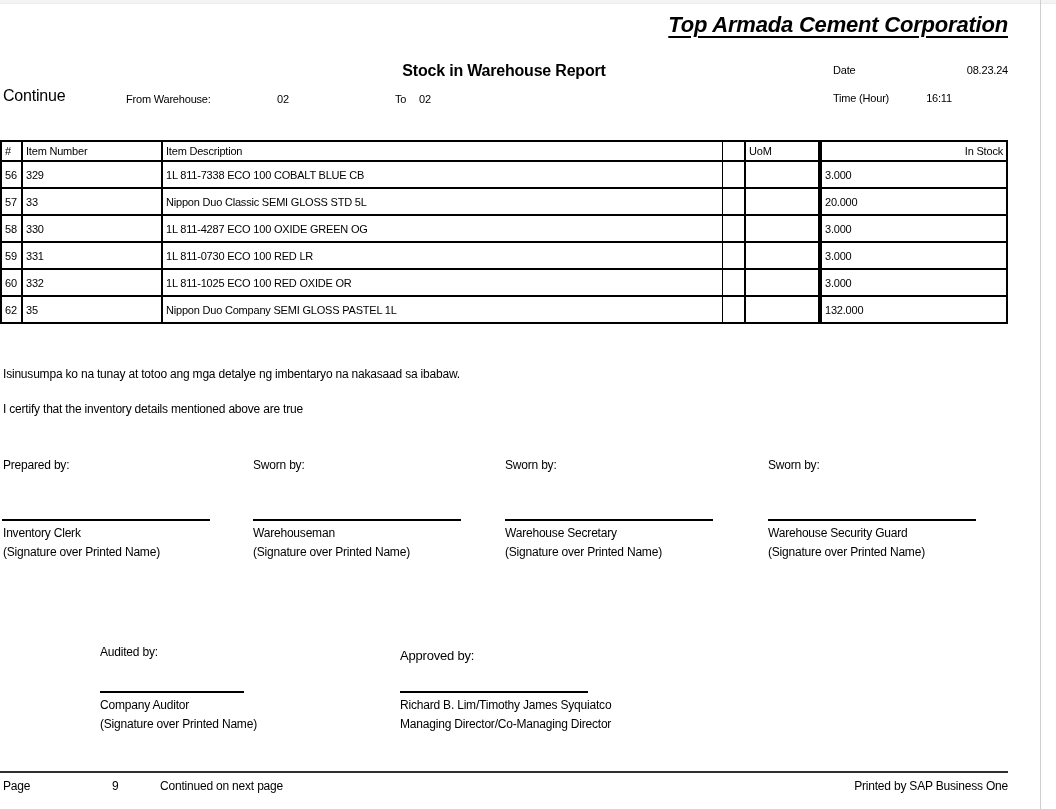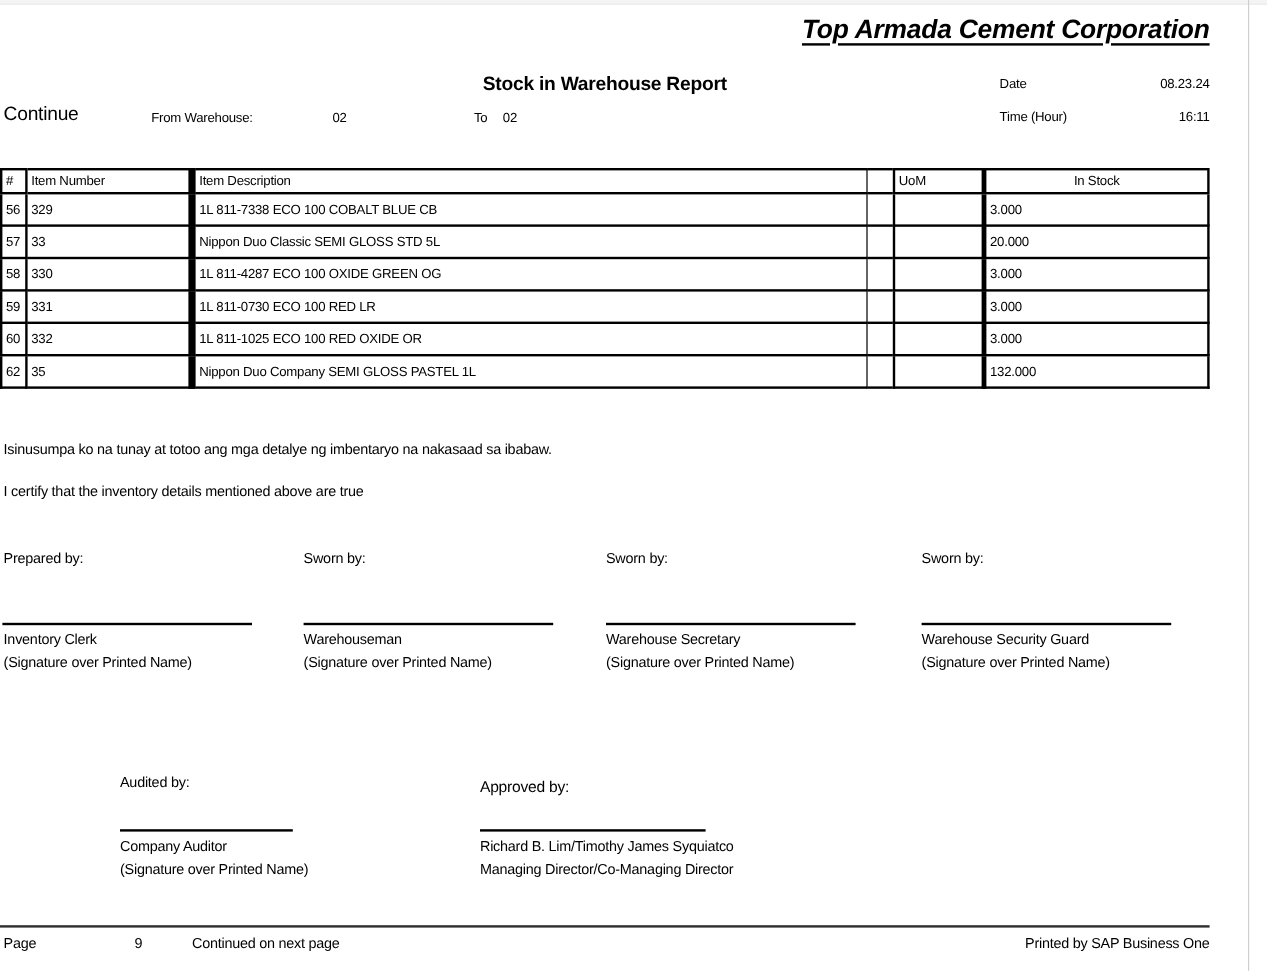--- a/index.html
+++ b/index.html
@@ -15,28 +15,28 @@
   .lbl-11 { font-size:11px; }
   .continue { position:absolute; left:3px; top:87px; font-size:16px; }
   .fw-label { position:absolute; left:126px; top:93px; }
   .fw-value { position:absolute; left:277px; top:93px; }
   .to-label { position:absolute; left:395px; top:93px; }
   .to-value { position:absolute; left:419px; top:93px; }
 
   .date-label { position:absolute; left:833px; top:64px; font-size:11px; }
   .date-value { position:absolute; left:870px; top:64px; width:138px; text-align:right; font-size:11px; }
   .time-label { position:absolute; left:833px; top:92px; font-size:11px; }
-  .time-value { position:absolute; left:870px; top:92px; width:138px; text-align:right; font-size:11px; }
+  .time-value { position:absolute; left:870px; top:92px; width:138px; text-align:center; font-size:11px; }
 
   table.stock { position:absolute; left:0; top:140px; width:1008px; border-collapse:separate; border-spacing:0; table-layout:fixed; font-size:11px; }
   table.stock th, table.stock td { font-weight:normal; text-align:left; padding:0 3px; overflow:hidden; white-space:nowrap; border-bottom:2px solid #000; }
   table.stock th { height:22px; border-top:2px solid #000; }
   table.stock td { height:27px; }
   .c-num   { border-left:2px solid #000; border-right:2px solid #000; }
-  .c-item  { border-right:6px solid #000000; }
+  .c-item  { border-right:2px solid #000000; }
   .c-desc  { border-right:1px solid #000; }
   .c-gap   { border-right:none; }
   .c-uom   { border-left:2px solid #000; border-right:2px solid #000; }
   .c-stock { border-left:2px solid #000; border-right:2px solid #000; text-align:right; padding-right:6px; }
 
   .txt-12 { font-size:12px; }
   .cert-tagalog { position:absolute; left:3px; top:367px; }
   .cert-english { position:absolute; left:3px; top:402px; }
 
   .sig-label { position:absolute; top:458px; font-size:12px; }
@@ -79,21 +79,21 @@
       <col style="width:76px">
       <col style="width:188px">
   </colgroup>
   <thead>
     <tr>
       <th class="c-num">#</th>
       <th class="c-item">Item Number</th>
       <th class="c-desc">Item Description</th>
       <th class="c-gap"></th>
       <th class="c-uom">UoM</th>
-      <th class="c-stock" style="text-align:center">In Stock</th>
+      <th class="c-stock" style="text-align:right">In Stock</th>
     </tr>
   </thead>
   <tbody id="stock-body">
   <tr>
     <td class="c-num">56</td>
     <td class="c-item">329</td>
     <td class="c-desc">1L 811-7338 ECO 100 COBALT BLUE CB</td>
     <td class="c-gap"></td>
     <td class="c-uom"></td>
     <td class="c-stock">3.000</td>

